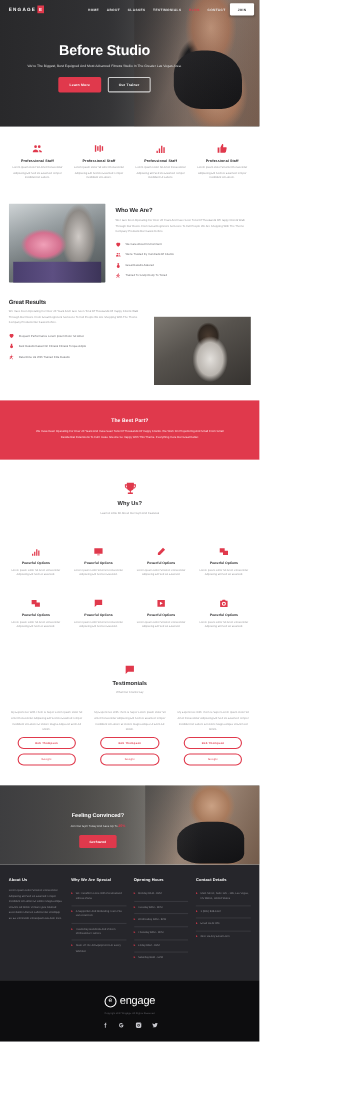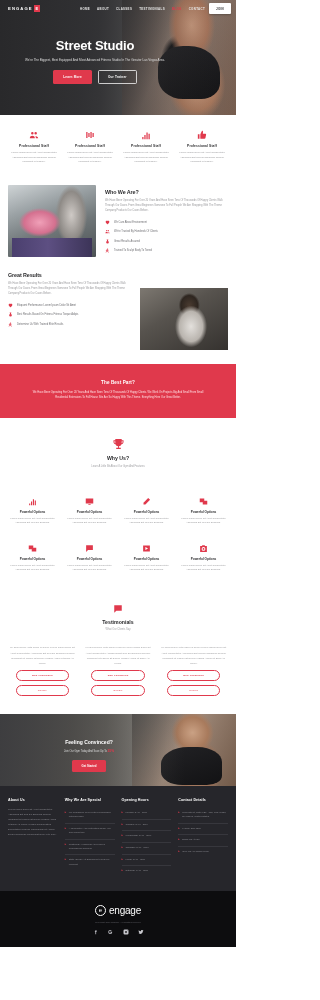--- a/index.html
+++ b/index.html
@@ -169,21 +169,21 @@
           <span class="nav-item">ABOUT</span>
           <span class="nav-item">CLASSES</span>
           <span class="nav-item">TESTIMONIALS</span>
           <span class="nav-item active">BLOG</span>
           <span class="nav-item">CONTACT</span>
         </div>
       <div class="join-btn">JOIN</div>
     </div>
 
     <div class="hero-body">
-      <div class="hero-title">Street Studio</div>
+      <div class="hero-title">Before Studio</div>
       <div class="hero-sub">We're The Biggest, Best Equipped And Most Advanced Fitness Studio In The Greater Las Vegas Area.</div>
       <div class="hero-btns">
         <div class="btn-primary">Learn More</div>
         <div class="btn-ghost">Our Trainer</div>
       </div>
     </div>
   </div>
 
   <div class="features" id="features">
       <div class="feat">

